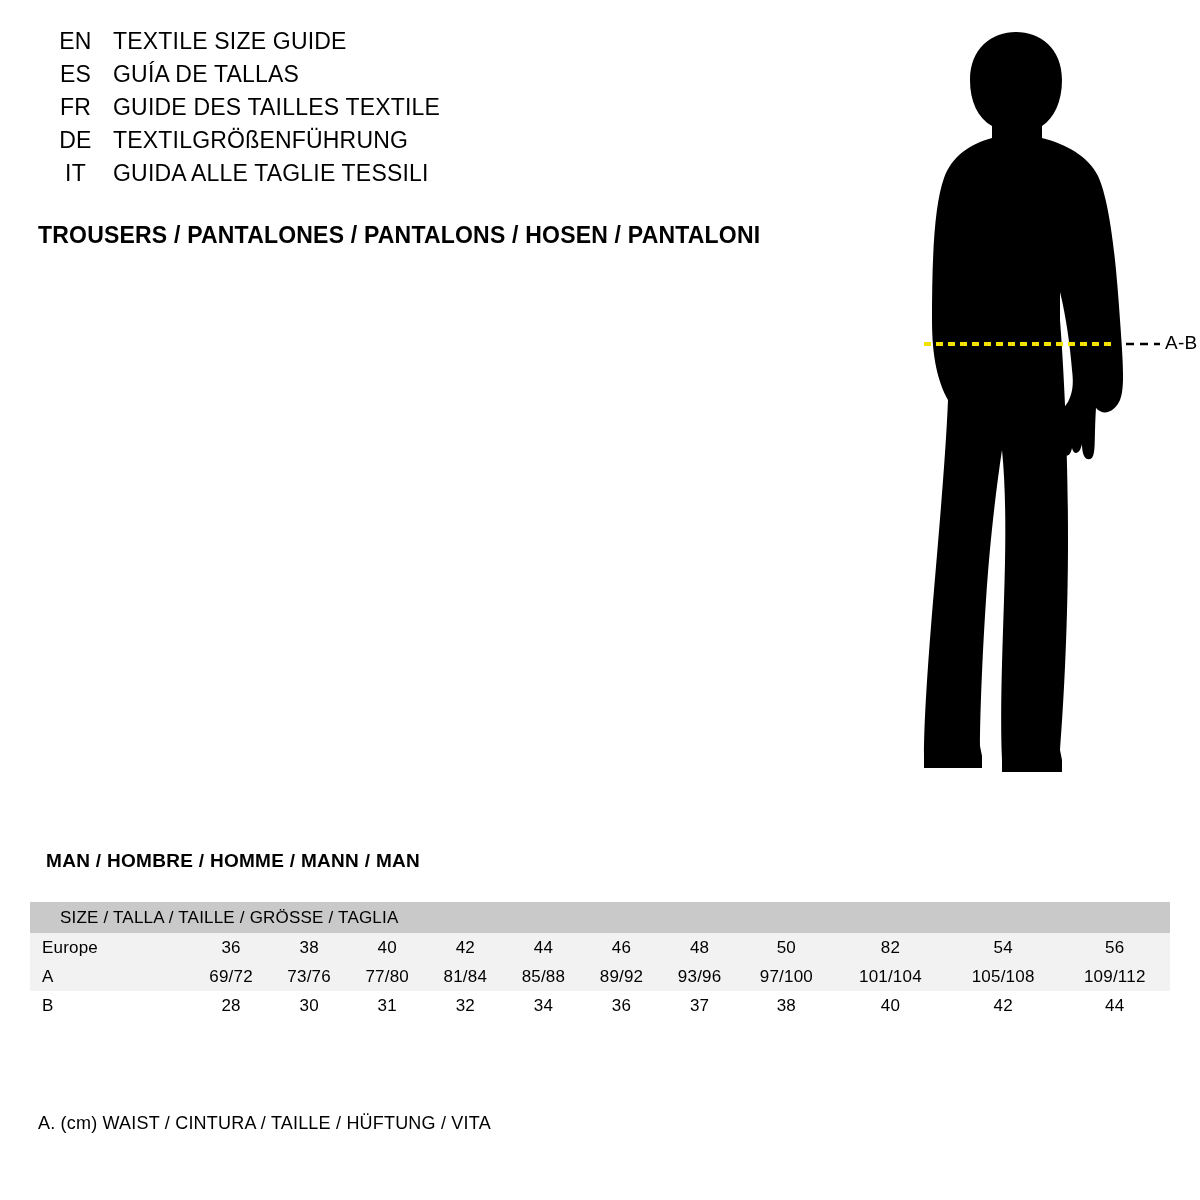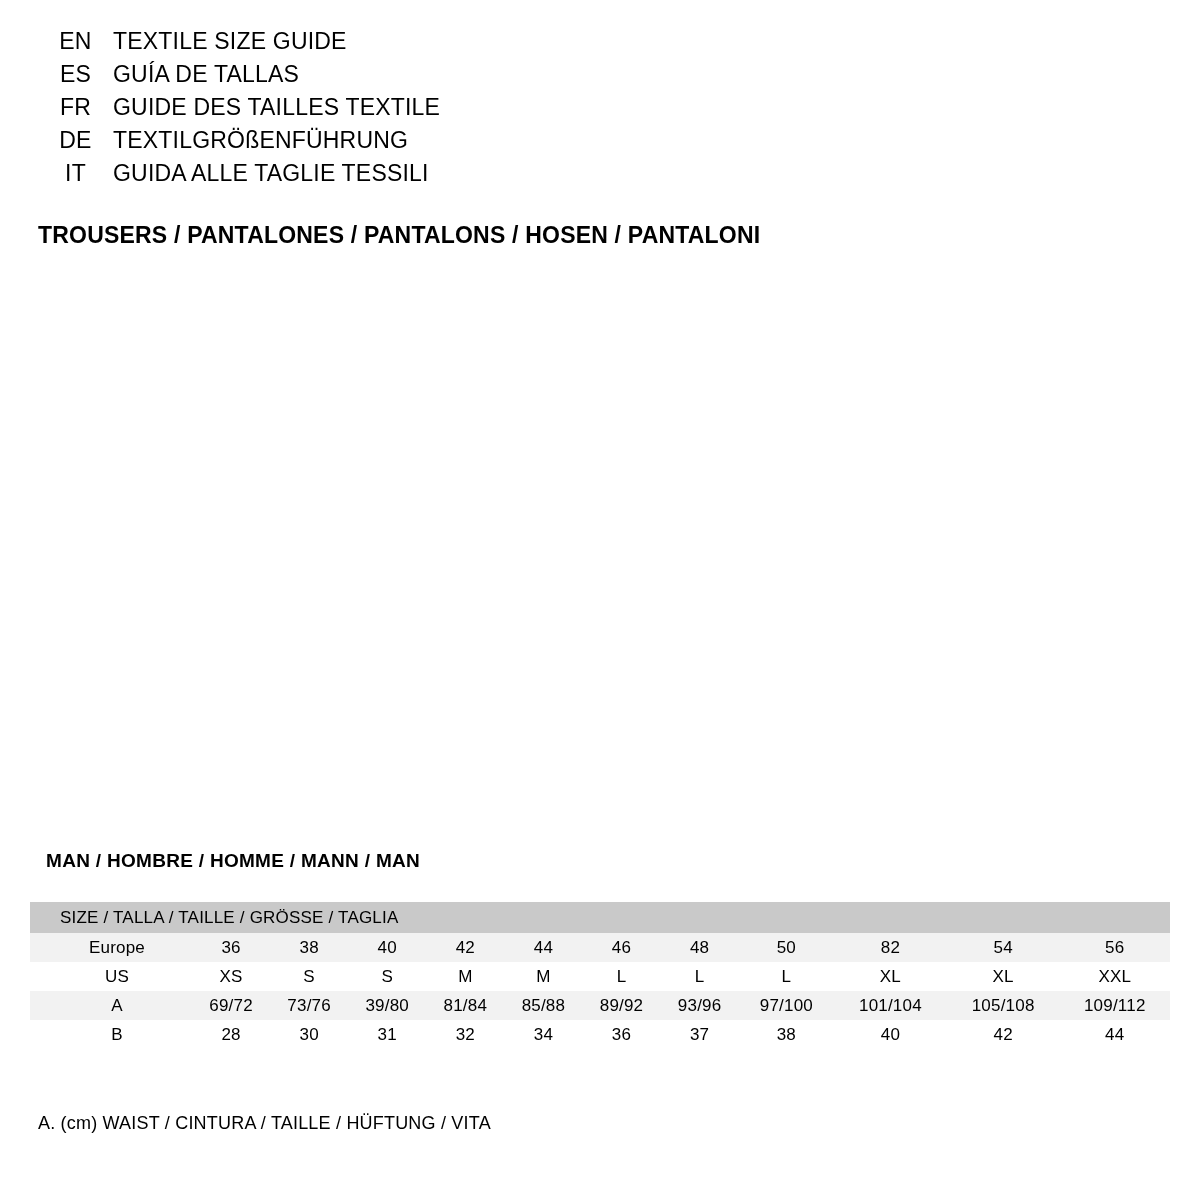--- a/index.html
+++ b/index.html
@@ -100,21 +100,21 @@
   .size-table tr.header-row td {
     background: #c9c9c9;
     text-align: left;
     padding-left: 30px;
     height: 31px;
     font-size: 17px;
   }
   .size-table tr.band-light td { background: #f2f2f2; }
   .size-table tr.band-white td { background: #ffffff; }
   .size-table td.rowlabel {
-    text-align: center;
+    text-align: left;
     padding-left: 12px;
     width: 150px;
   }
 
   
   .footnotes {
     position: absolute;
     left: 38px;
     top: 1108px;
   }
@@ -147,20 +147,71 @@
       <div class="lang-text">TEXTILGRÖßENFÜHRUNG</div>
     </div>
     <div class="lang-row">
       <div class="lang-code">IT</div>
       <div class="lang-text">GUIDA ALLE TAGLIE TESSILI</div>
     </div>
   </div>
 
   <div class="garment-line">TROUSERS / PANTALONES / PANTALONS / HOSEN / PANTALONI</div>
 
+  <div class="figure-wrap">
+    <svg class="figure-svg" width="380" height="790" viewBox="0 0 380 790">
+      <path fill="#000000" d="
+        M 150 60
+        C 150 28, 172 12, 196 12
+        C 220 12, 242 28, 242 60
+        C 242 82, 234 98, 222 106
+        L 222 118
+        C 246 124, 268 136, 278 156
+        C 290 182, 296 240, 300 300
+        C 303 342, 305 368, 300 380
+        C 294 393, 283 396, 276 388
+        C 274 420, 276 432, 272 438
+        C 266 442, 262 436, 262 424
+        C 260 434, 254 436, 252 428
+        C 250 438, 244 438, 243 428
+        C 241 436, 236 434, 236 422
+        C 236 406, 240 392, 248 382
+        C 252 374, 254 366, 252 350
+        C 250 326, 246 296, 240 272
+        L 240 300
+        C 244 352, 248 430, 248 520
+        C 248 600, 244 680, 240 730
+        L 242 740
+        L 242 752
+        L 182 752
+        L 182 740
+        C 180 700, 182 640, 184 580
+        C 186 520, 186 470, 182 430
+        C 176 470, 170 520, 166 580
+        C 162 640, 160 700, 160 726
+        L 162 736
+        L 162 748
+        L 104 748
+        L 104 736
+        C 104 700, 108 640, 114 570
+        C 120 500, 126 430, 128 380
+        C 118 362, 112 338, 112 300
+        C 112 240, 114 186, 124 158
+        C 132 136, 150 124, 172 118
+        L 172 106
+        C 158 98, 150 82, 150 60
+        Z"></path>
+
+      <g>
+        <line x1="104" y1="324" x2="292" y2="324" stroke="#f5e100" stroke-width="4" stroke-dasharray="7 5"></line>
+        <line x1="292" y1="324" x2="340" y2="324" stroke="#000000" stroke-width="2.5" stroke-dasharray="8 6"></line>
+      </g>
+    </svg>
+    <div class="ab-label">A-B</div>
+  </div>
 
   <div class="section-title">MAN / HOMBRE / HOMME / MANN / MAN</div>
 
   <table class="size-table">
     <tbody>
         <tr class="header-row">
       <td colspan="12">SIZE / TALLA / TAILLE / GRÖSSE / TAGLIA</td>
     </tr>
     <tr class="band-light">
       <td class="rowlabel">Europe</td>
@@ -169,39 +220,25 @@
       <td>40</td>
       <td>42</td>
       <td>44</td>
       <td>46</td>
       <td>48</td>
       <td>50</td>
       <td>82</td>
       <td>54</td>
       <td>56</td>
     </tr>
-    <tr class="band-white">
-      <td class="rowlabel">US</td>
-      <td>XS</td>
-      <td>S</td>
-      <td>S</td>
-      <td>M</td>
-      <td>M</td>
-      <td>L</td>
-      <td>L</td>
-      <td>L</td>
-      <td>XL</td>
-      <td>XL</td>
-      <td>XXL</td>
-    </tr>
     <tr class="band-light">
       <td class="rowlabel">A</td>
       <td>69/72</td>
       <td>73/76</td>
-      <td>39/80</td>
+      <td>77/80</td>
       <td>81/84</td>
       <td>85/88</td>
       <td>89/92</td>
       <td>93/96</td>
       <td>97/100</td>
       <td>101/104</td>
       <td>105/108</td>
       <td>109/112</td>
     </tr>
     <tr class="band-white">

